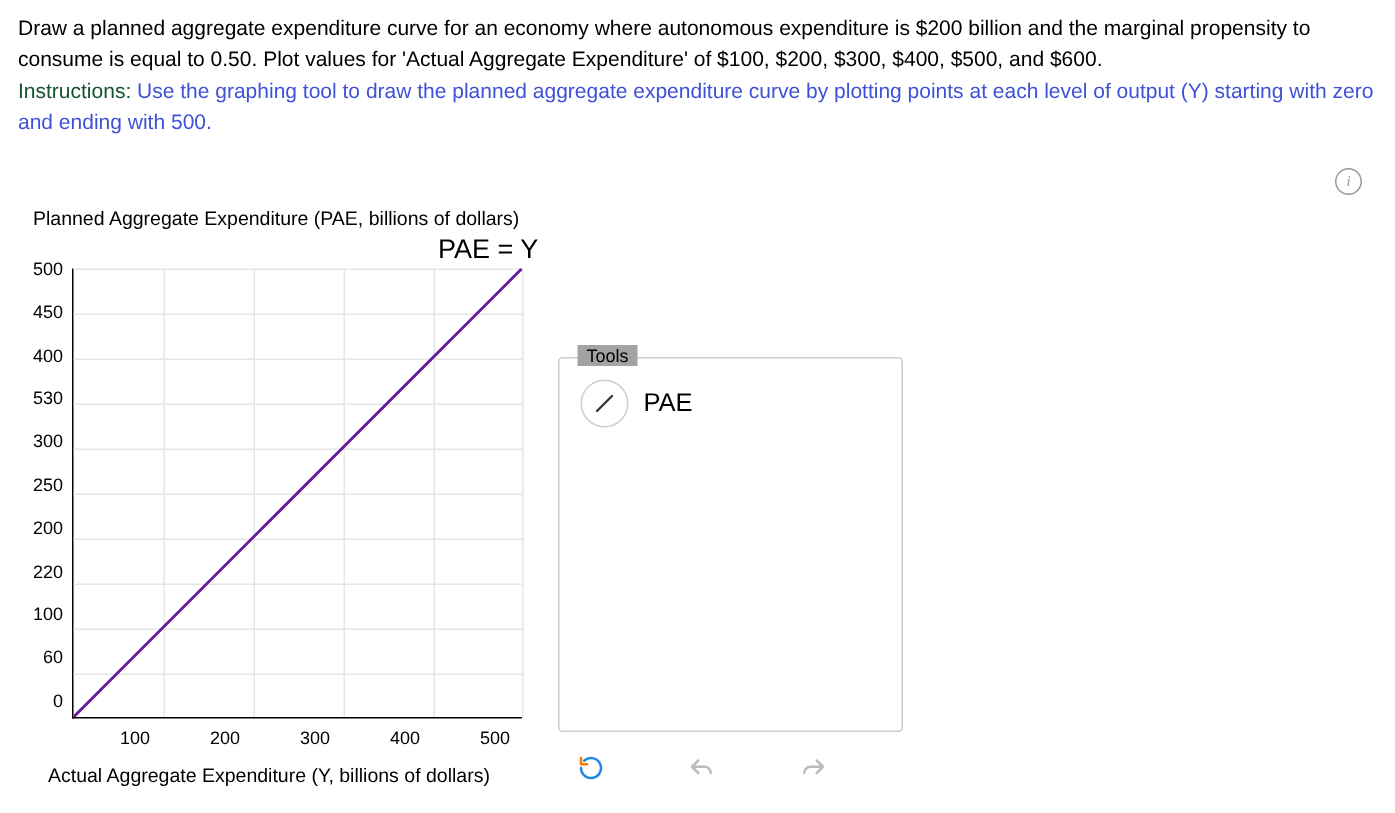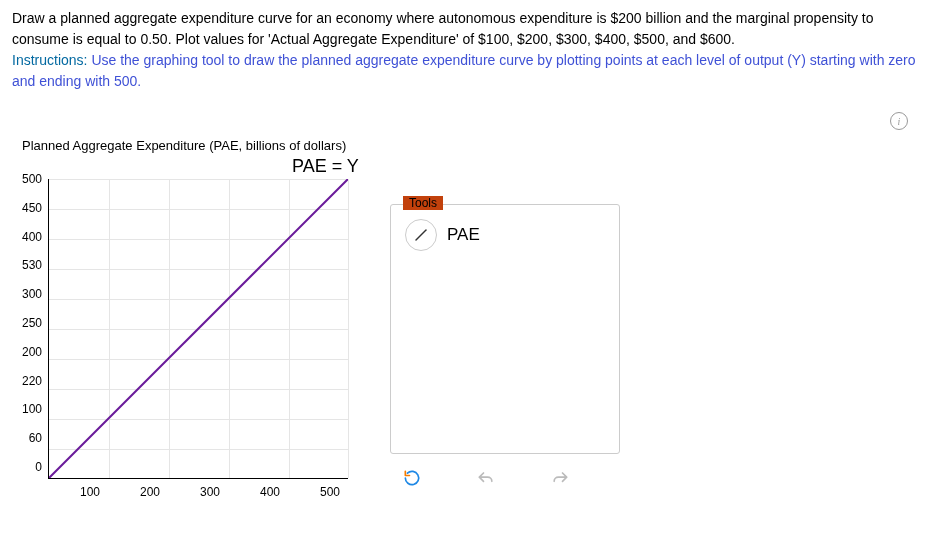--- a/index.html
+++ b/index.html
@@ -13,26 +13,26 @@
     }
     .question-text {
       font-size: 14px;
       line-height: 1.5;
     }
     .instructions {
       font-size: 14px;
       line-height: 1.5;
       margin-bottom: 20px;
     }
-    .instructions .label { color: #0369a1; font-weight: normal; }
+    .instructions .label { color: #14532d; font-weight: normal; }
     .instructions .body { color: #3f51d6; }
     .content-row {
       display: flex;
-      align-items: center;
-      gap: 30px;
+      align-items: flex-end;
+      gap: 12px;
     }
     .chart-wrap {
       position: relative;
       margin-left: 10px;
     }
     .y-title {
       font-size: 13px;
       margin-bottom: 6px;
       margin-left: 0;
     }
@@ -123,21 +123,21 @@
       border-radius: 3px;
       width: 230px;
       padding: 14px 14px 10px 14px;
       position: relative;
       margin-top: 56px;
     }
     .tools-legend {
       position: absolute;
       top: -9px;
       left: 12px;
-      background: #c2410c;
+      background: #a3a3a3;
       padding: 0 6px;
       font-size: 12px;
     }
     .tool-row {
       display: flex;
       align-items: center;
       gap: 10px;
       margin-bottom: 12px;
     }
     .tool-btn {
@@ -224,20 +224,21 @@
         </svg>
       </div>
     </div>
     <div class="x-axis">
       <div>100</div>
       <div>200</div>
       <div>300</div>
       <div>400</div>
       <div>500</div>
     </div>
+    <div class="x-title">Actual Aggregate Expenditure (Y, billions of dollars)</div>
   </div>
 
   <div class="right-col">
     <div class="tools-panel">
       <div class="tools-legend">Tools</div>
       <div class="tool-row">
         <div class="tool-btn">
           <svg viewBox="0 0 16 16">
             <line x1="3" y1="13" x2="13" y2="3" stroke="#333" stroke-width="1.5" stroke-linecap="round"></line>
           </svg>

